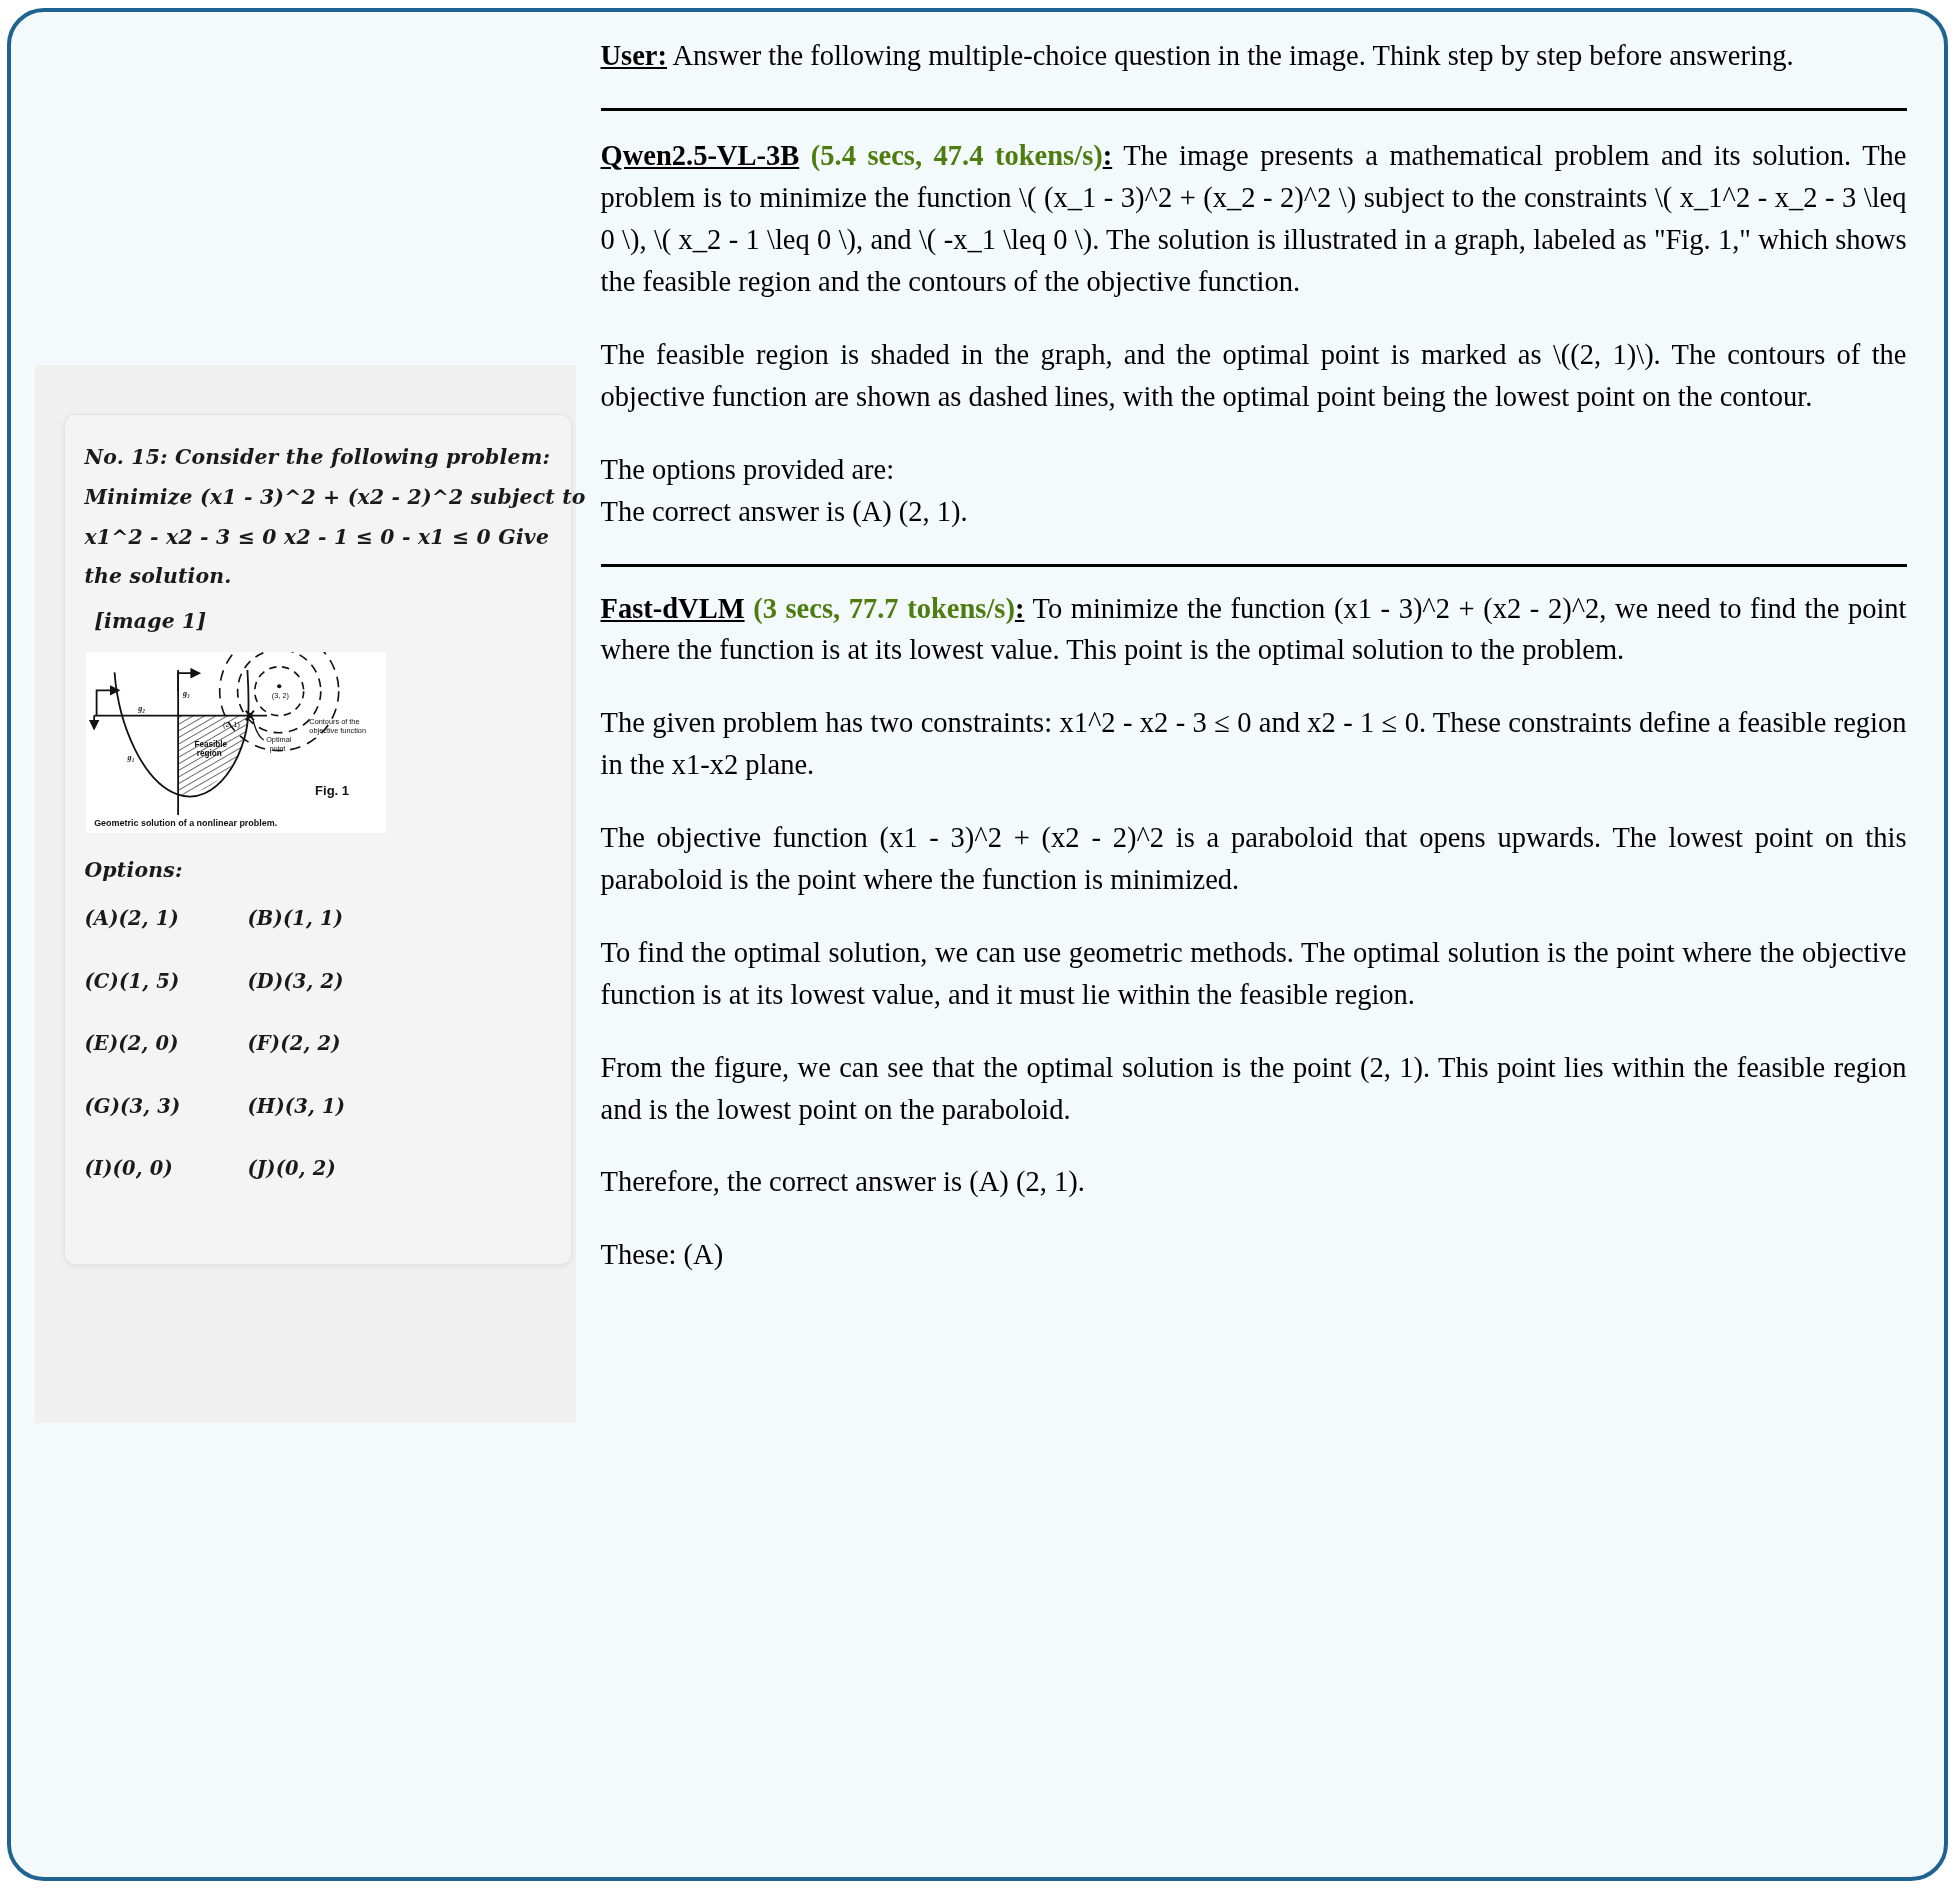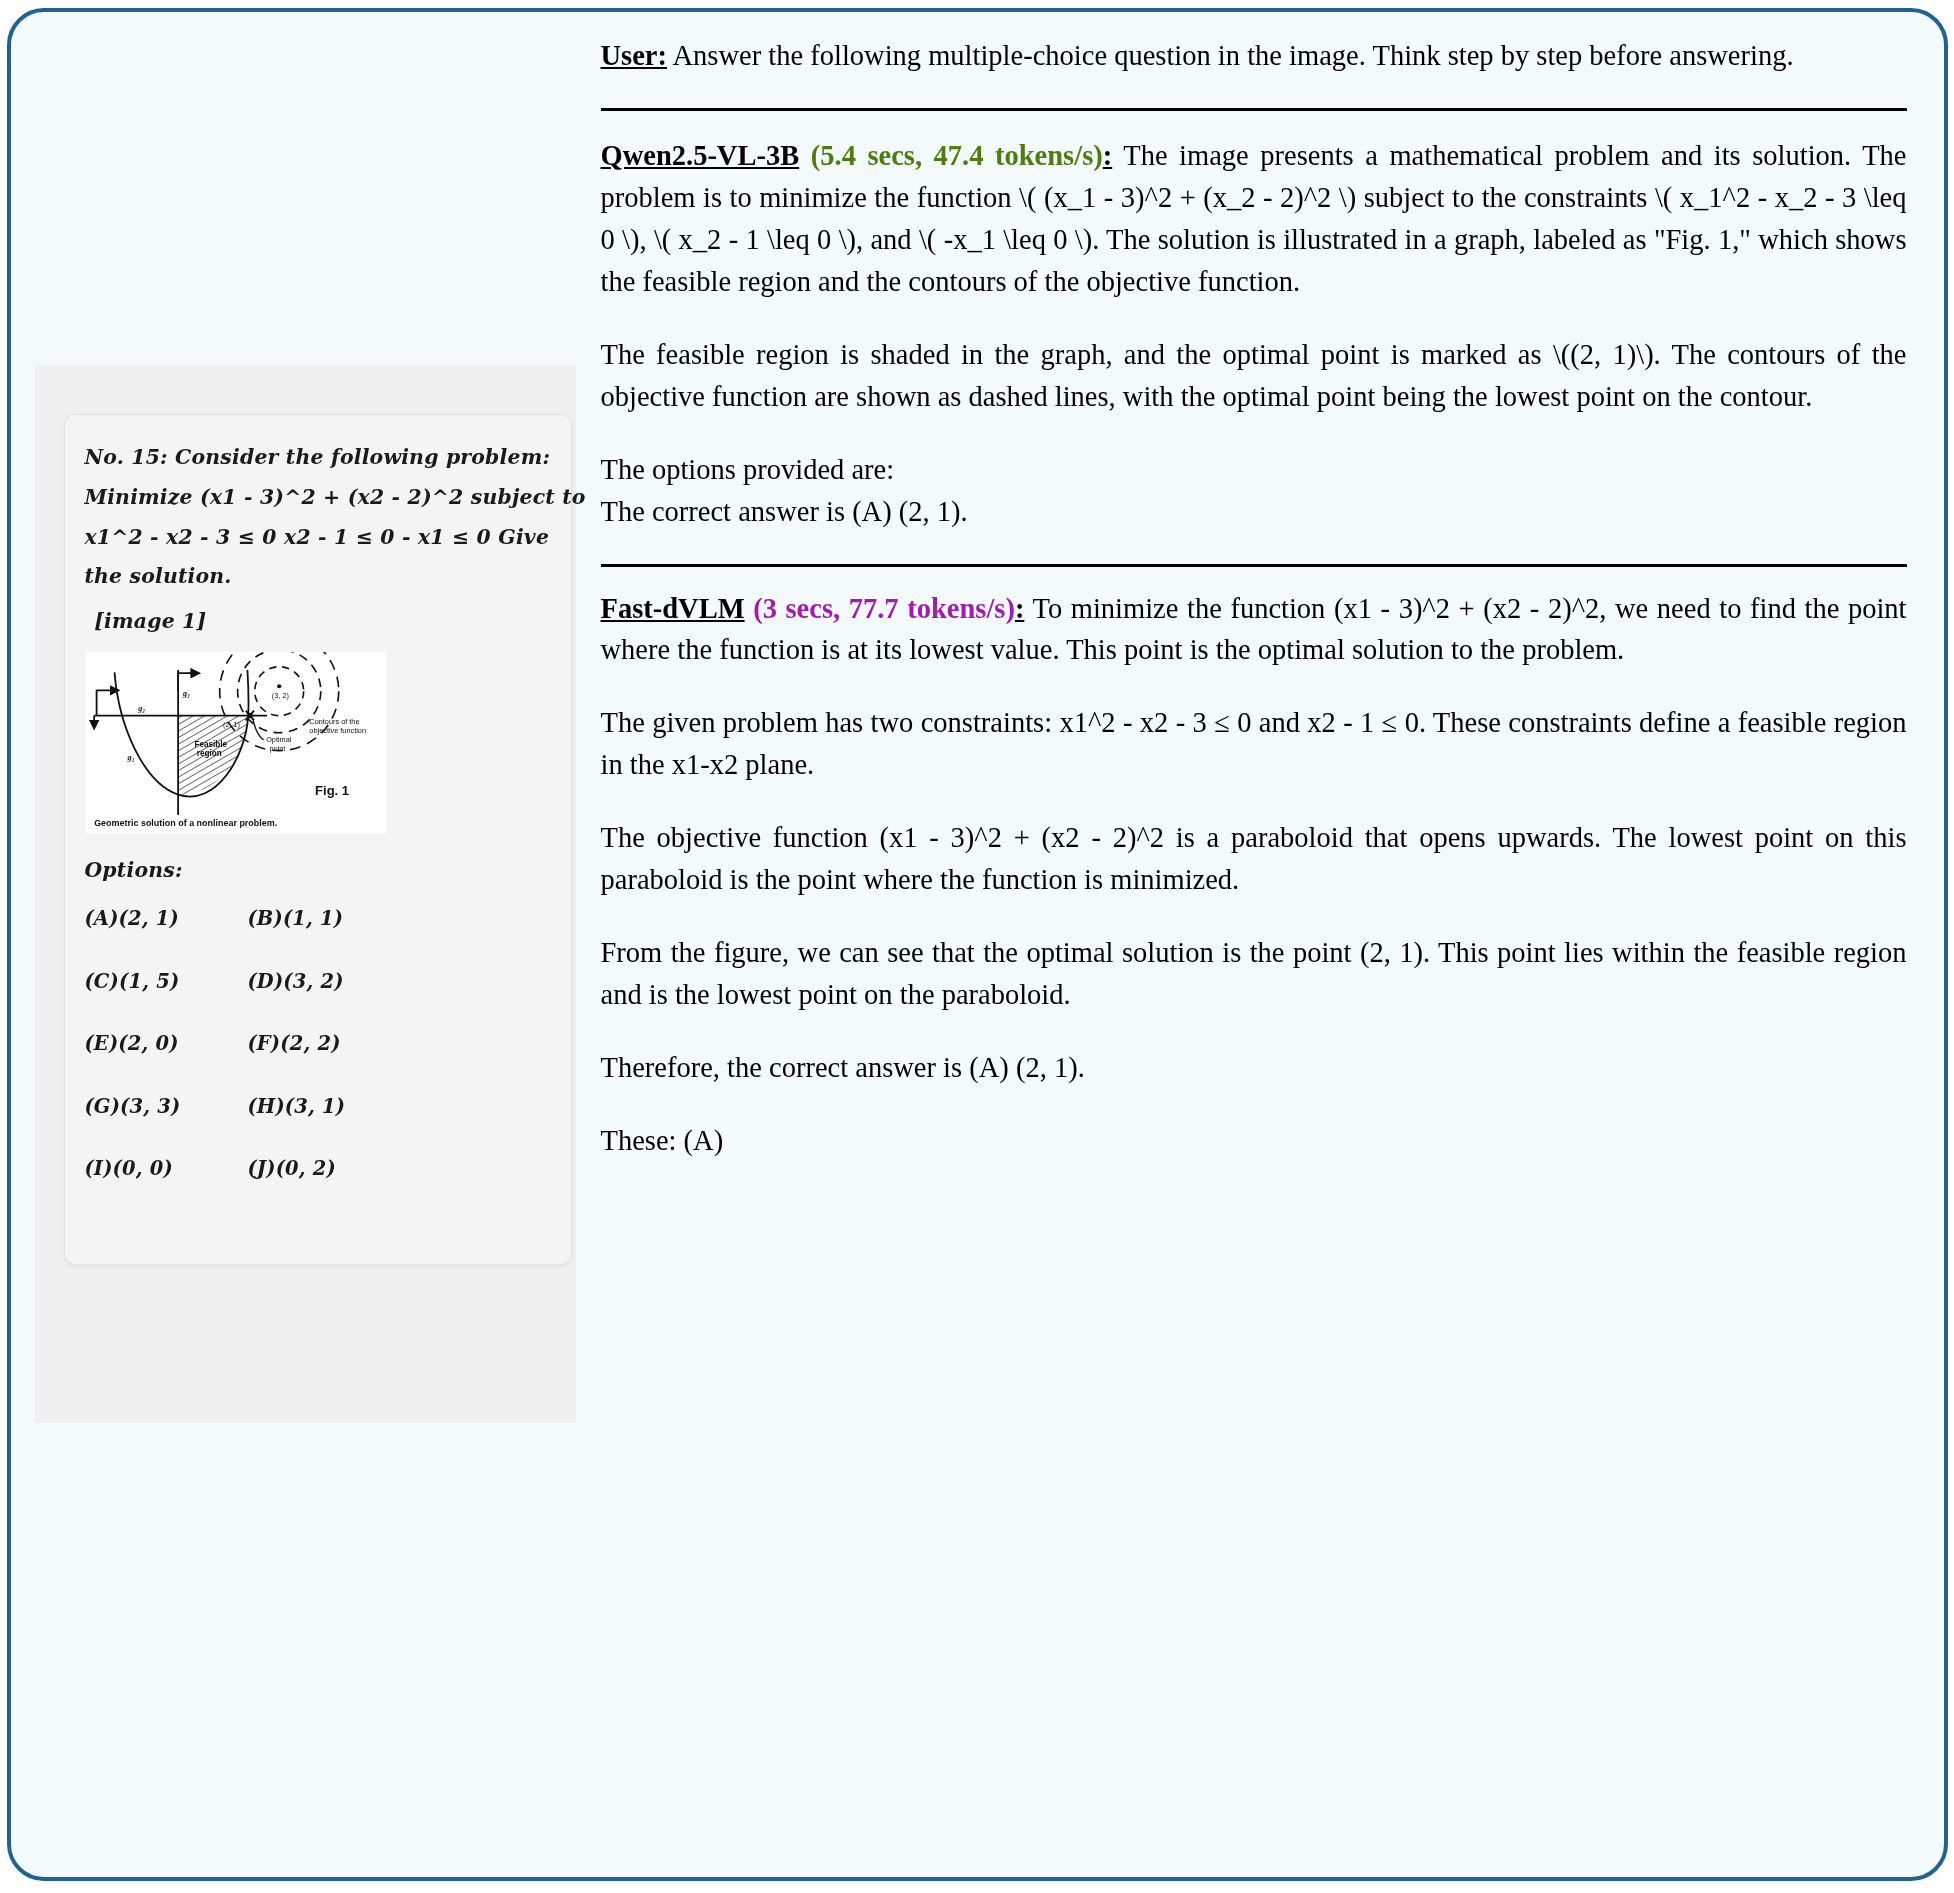--- a/index.html
+++ b/index.html
@@ -132,21 +132,21 @@
   .hr-rule {
     border: none;
     border-top: 3.3px solid #000000;
     margin: 6.5px 0 24.4px 0;
     width: 100%;
   }
   .hr-rule.second { margin: 14.7px 0 21px 0; }
 
   .speaker { font-weight: bold; text-decoration: underline; }
   .timing-green { color: #4d7c0f; font-weight: bold; }
-  .timing-red   { color: #a21caf; font-weight: bold; }
+  .timing-red   { color: #4d7c0f; font-weight: bold; }
 
   .opt-line { display: block; }
   .option-list { margin: 0 0 31px 0; }
 </style>
 </head>
 <body>
 
 <div class="page">
   <div class="outer-card">
     <div class="content-row">
@@ -258,20 +258,21 @@
         <div class="body-text para">The correct answer is (A) (2, 1).</div>
 
         <hr class="hr-rule second">
 
         <div class="body-text para">
           <span class="speaker">Fast-dVLM</span><span> </span><span class="timing-red">(3 secs, 77.7 tokens/s)</span><span class="speaker">:</span><span>  To minimize the function (x1 - 3)^2 + (x2 - 2)^2, we need to find the point where the function is at its lowest value. This point is the optimal solution to the problem.</span>
         </div>
 
         <div class="body-text para">The given problem has two constraints: x1^2 - x2 - 3 ≤ 0 and x2 - 1 ≤ 0. These constraints define a feasible region in the x1-x2 plane.</div>
         <div class="body-text para">The objective function (x1 - 3)^2 + (x2 - 2)^2 is a paraboloid that opens upwards. The lowest point on this paraboloid is the point where the function is minimized.</div>
+        <div class="body-text para">To find the optimal solution, we can use geometric methods. The optimal solution is the point where the objective function is at its lowest value, and it must lie within the feasible region.</div>
         <div class="body-text para">From the figure, we can see that the optimal solution is the point (2, 1). This point lies within the feasible region and is the lowest point on the paraboloid.</div>
         <div class="body-text para">Therefore, the correct answer is (A) (2, 1).</div>
         <div class="body-text para">These: (A)</div>
 
       </div>
 
     </div>
   </div>
 </div>
 

